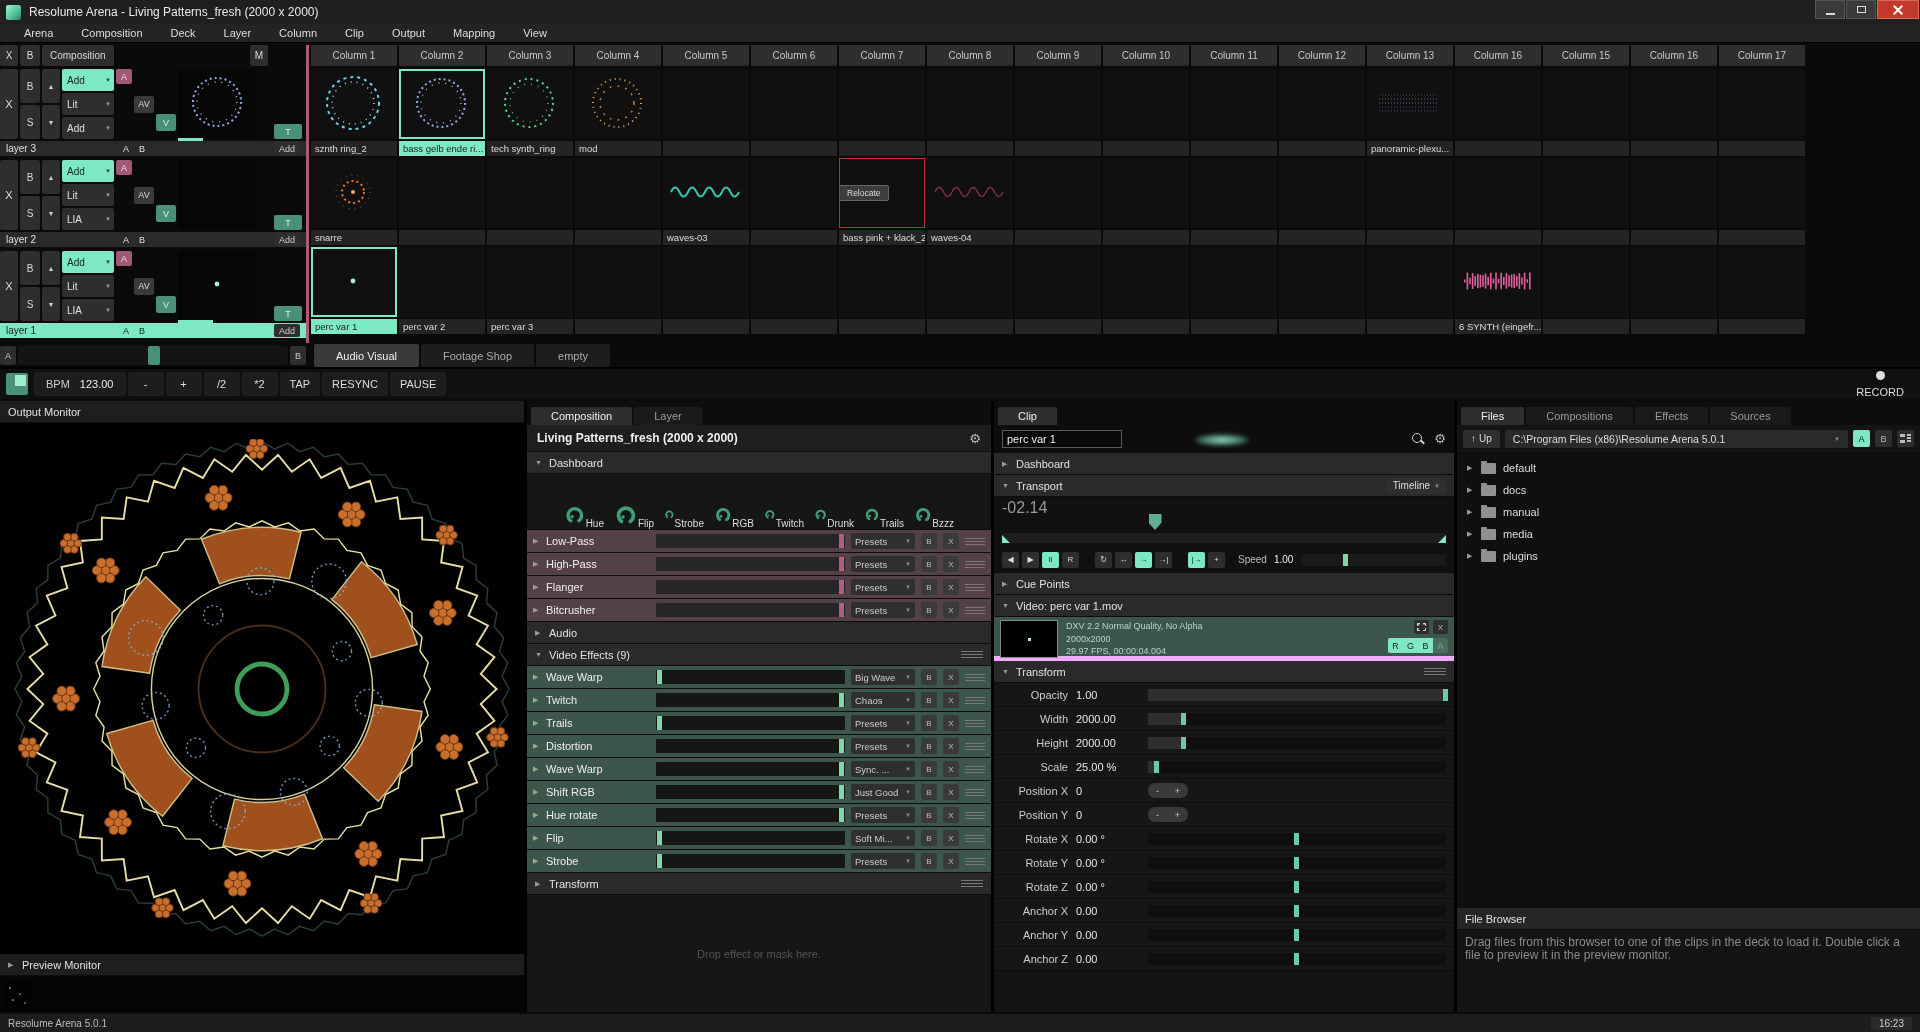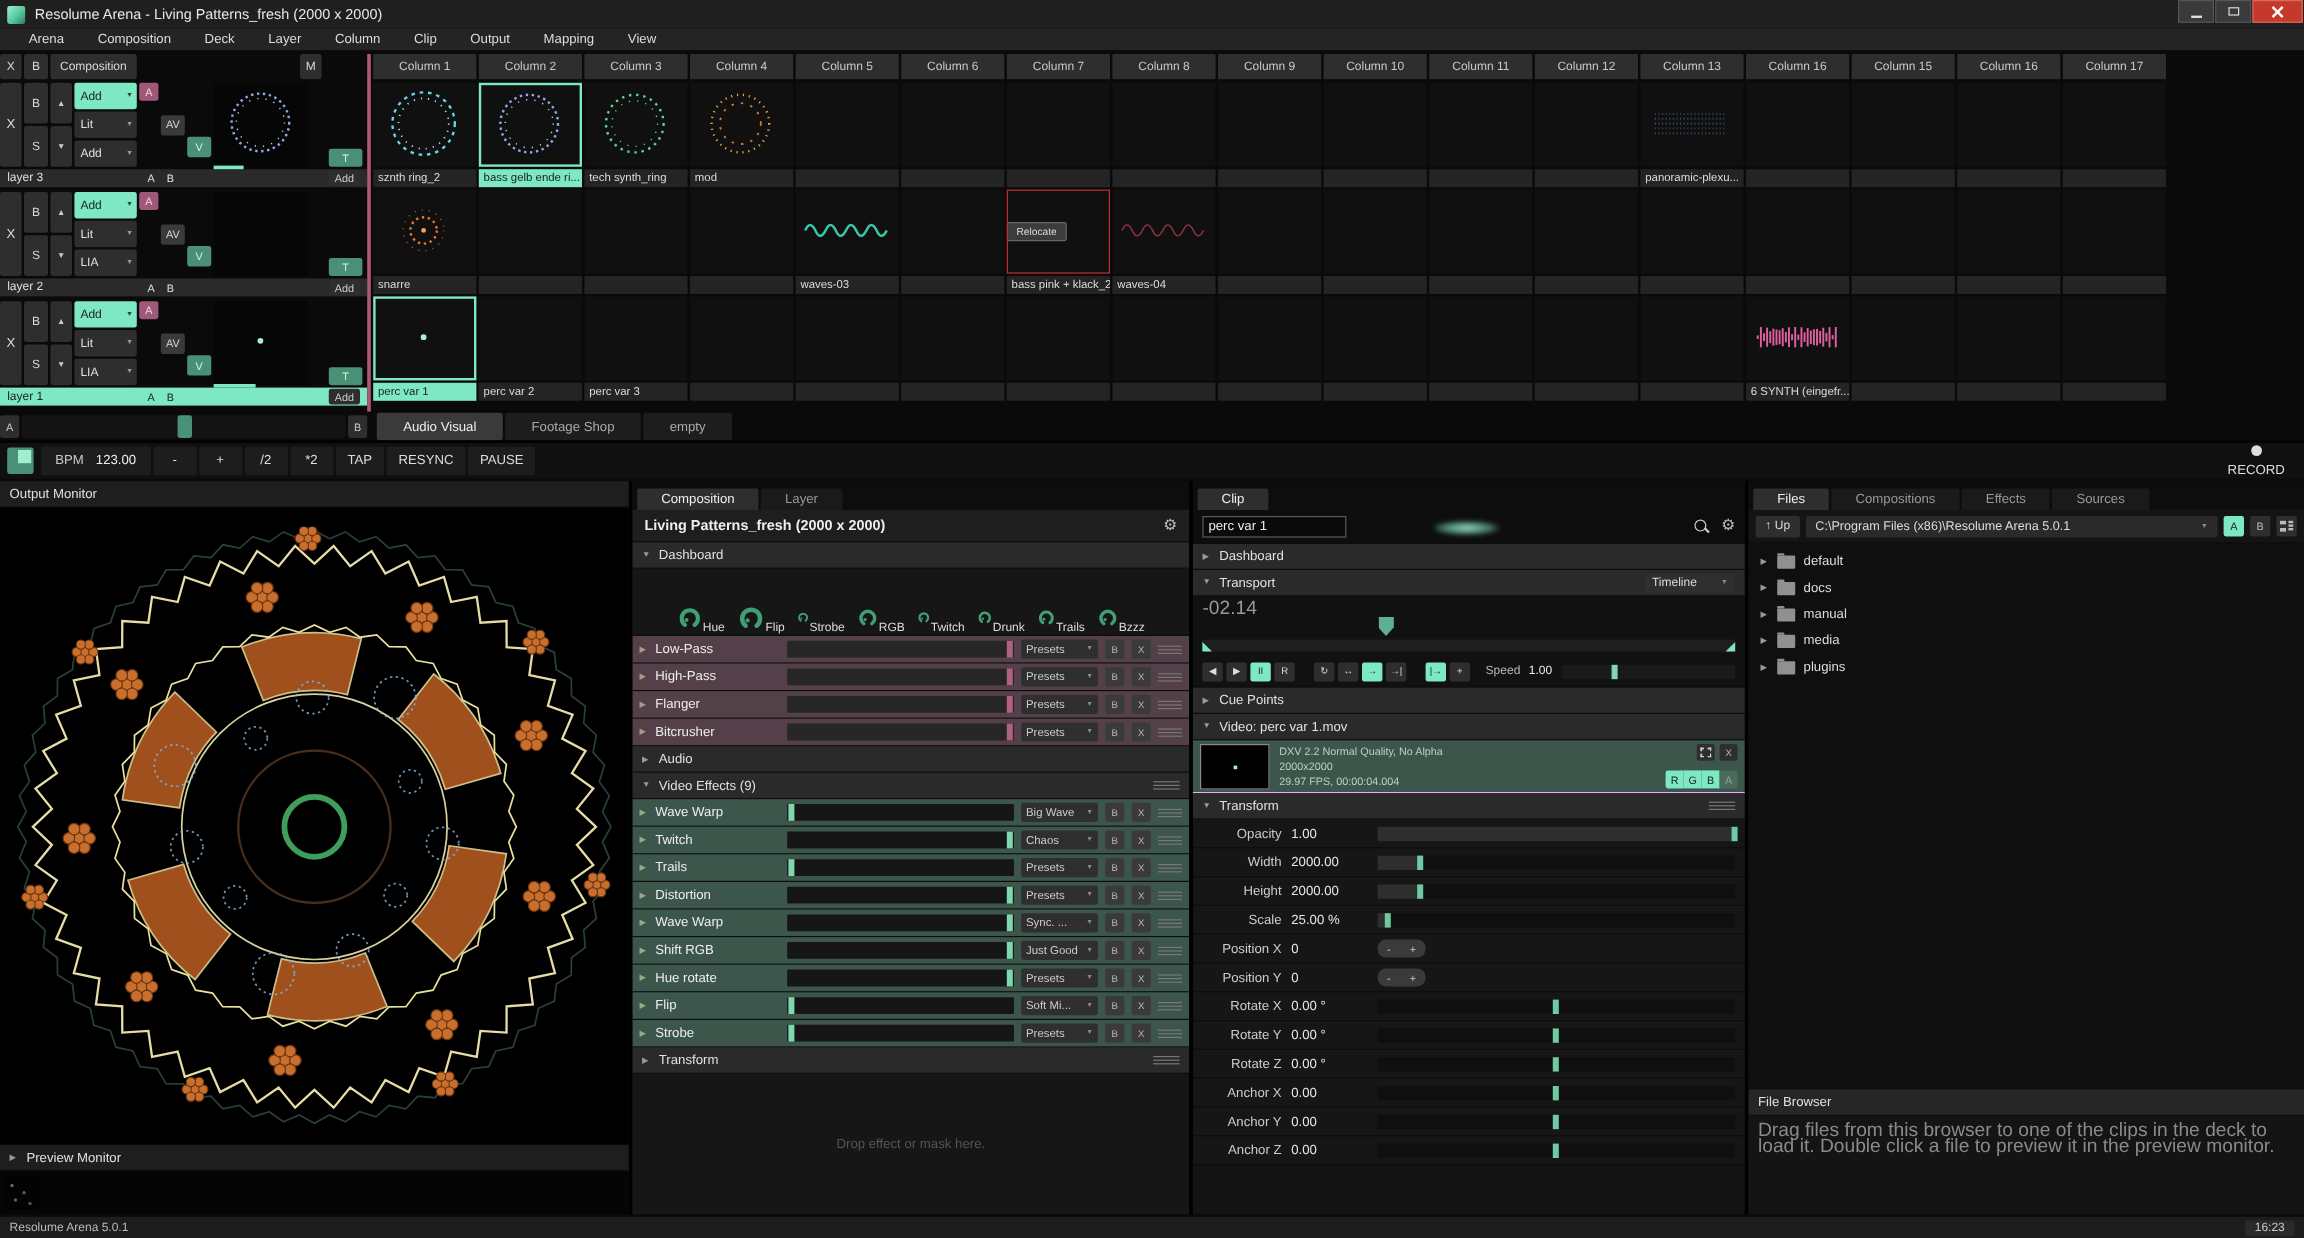--- a/index.html
+++ b/index.html
@@ -148,40 +148,40 @@
   
   .clipp { width:460px; flex:none; }
   .namerow { height:28px; flex:none; background:#0d0d0d; display:flex; align-items:center; padding:0 8px; position:relative; border-bottom:1px solid #0c0c0c; }
   .clip-name-input { width:120px; height:18px; background:#0a0a0a; border:1px solid #5a5a5a; color:#eee; font-size:11px; padding:0 4px; font-family:inherit; }
   .blob { position:absolute; left:200px; top:9px; width:56px; height:12px; border-radius:50%;
     background:radial-gradient(ellipse,#9adfc9 0%,#3e6f60 55%,transparent 75%); filter:blur(2px); }
   .nr-icons { margin-left:auto; display:flex; align-items:center; gap:10px; }
   .search-ic { width:12px; height:12px; position:relative; }
   .search-ic:before { content:""; position:absolute; left:0; top:0; width:8px; height:8px; border:1.6px solid #ccc; border-radius:50%; }
   .search-ic:after { content:""; position:absolute; left:8px; top:8px; width:5px; height:1.8px; background:#ccc; transform:rotate(45deg); }
-  .timeline-chip { margin-left:auto; height:16px; background:#2f2f2f; border-radius:2px; font-size:10px; color:#ddd; display:flex; align-items:center; padding:0 6px; gap:20px; }
+  .timeline-chip { margin-left:auto; height:16px; background:#2f2f2f; border-radius:2px; font-size:10px; color:#ddd; display:flex; align-items:center; padding:0 6px; gap:4px; }
   .timeline-chip .caret { font-size:6px; color:#888; }
   .transport-body { flex:none; background:#111; padding:2px 8px 4px 8px; border-bottom:1px solid #0c0c0c; }
   .t-time { text-align:left; font-size:16px; color:#999; height:14px; }
   .t-markerzone { height:18px; position:relative; }
   .t-marker { position:absolute; left:33%; top:1px; width:13px; height:16px; background:#5fae90;
     clip-path:polygon(0 0,100% 0,100% 55%,50% 100%,0 55%); }
   .t-bar { height:10px; background:#1e1e1e; position:relative; margin-top:2px; }
   .t-bar:before { content:""; position:absolute; left:0; bottom:0; border-left:8px solid #7de8c3; border-top:8px solid transparent; }
   .t-bar:after { content:""; position:absolute; right:0; bottom:0; border-right:8px solid #7de8c3; border-top:8px solid transparent; }
   .t-btns { display:flex; align-items:center; gap:3px; margin-top:8px; height:17px; }
   .t-btn { min-width:17px; height:16px; padding:0 2px; background:#2e2e2e; border-radius:2px; font-size:8px; color:#ddd; display:flex; align-items:center; justify-content:center; }
   .t-btn.active { background:#7de8c3; color:#17211c; }
   .t-gap { width:10px; }
   .speed-lab { font-size:10px; color:#bbb; margin-left:10px; }
   .speed-val { font-size:10px; color:#eee; margin:0 6px 0 4px; }
   .speed-slider { flex:1; height:12px; background:#1a1a1a; position:relative; border-radius:1px; }
   .speed-handle { position:absolute; left:28%; top:0; width:5px; height:100%; background:#7ed8ab; }
 
-  .videorow { height:44px; flex:none; background:#3c564c; display:flex; padding:3px 6px; gap:8px; border-bottom:1px solid #f0abfc; }
+  .videorow { height:44px; flex:none; background:#3c564c; display:flex; padding:3px 6px; gap:8px; border-bottom:5px solid #f0abfc; }
   .v-thumb { width:58px; height:38px; background:#000; border:1px solid #888; position:relative; flex:none; }
   .v-thumb:after { content:""; position:absolute; left:27px; top:17px; width:3px; height:3px; background:#a8f0d8; }
   .v-info { font-size:9px; color:#b9d2c6; line-height:12.5px; flex:1; }
   .v-right { width:70px; flex:none; display:flex; flex-direction:column; justify-content:space-between; align-items:flex-end; }
   .v-top { display:flex; gap:4px; }
   .fs-ic { width:15px; height:14px; background:#2e2e2e; border-radius:2px; position:relative; }
   .fs-ic:before { content:""; position:absolute; inset:3px;
     background:
       linear-gradient(#cfcfcf,#cfcfcf) left top/3px 1.5px no-repeat, linear-gradient(#cfcfcf,#cfcfcf) left top/1.5px 3px no-repeat,
       linear-gradient(#cfcfcf,#cfcfcf) right top/3px 1.5px no-repeat, linear-gradient(#cfcfcf,#cfcfcf) right top/1.5px 3px no-repeat,
@@ -211,21 +211,21 @@
   .ab-chip.on { background:#7de8c3; color:#17211c; }
   .layout-ic { width:17px; height:17px; background:#2e2e2e; border-radius:2px; position:relative; }
   .layout-ic:before { content:""; position:absolute; left:3px; top:4px; width:5px; height:3px; background:#bbb; box-shadow:0 6px 0 #bbb; }
   .layout-ic:after { content:""; position:absolute; left:10px; top:4px; width:4px; height:2px; background:#bbb; box-shadow:0 3px 0 #bbb,0 6px 0 #bbb; }
   .tree { flex:1; background:#0f0f0f; padding-top:4px; }
   .tree-item { height:22px; display:flex; align-items:center; gap:7px; padding-left:10px; font-size:11px; color:#ddd; }
   .tree-item .tri { font-size:7px; color:#999; width:7px; }
   .folder-ic { width:15px; height:11px; background:#909090; border-radius:1px; position:relative; }
   .folder-ic:before { content:""; position:absolute; left:0; top:-2px; width:6px; height:2px; background:#909090; border-radius:1px 1px 0 0; }
   .fb-hdr { background:#262626; }
-  .fb-hint { height:82px; flex:none; background:#141414; padding:6px 8px; font-size:16px; color:#8a8a8a; line-height:13px; }
+  .fb-hint { height:82px; flex:none; background:#141414; padding:6px 8px; font-size:12px; color:#8a8a8a; line-height:13px; }
 
   
   .statusbar { height:18px; flex:none; background:#1d1d1d; display:flex; align-items:center; padding:0 8px; margin-top:2px; }
   .statusbar .left { font-size:10px; color:#bbb; }
   .statusbar .clock { margin-left:auto; font-size:10px; color:#ccc; background:#2a2a2a; padding:1px 8px; border-radius:2px; }
 </style>
 </head>
 <body>
 
 <div class="app">

